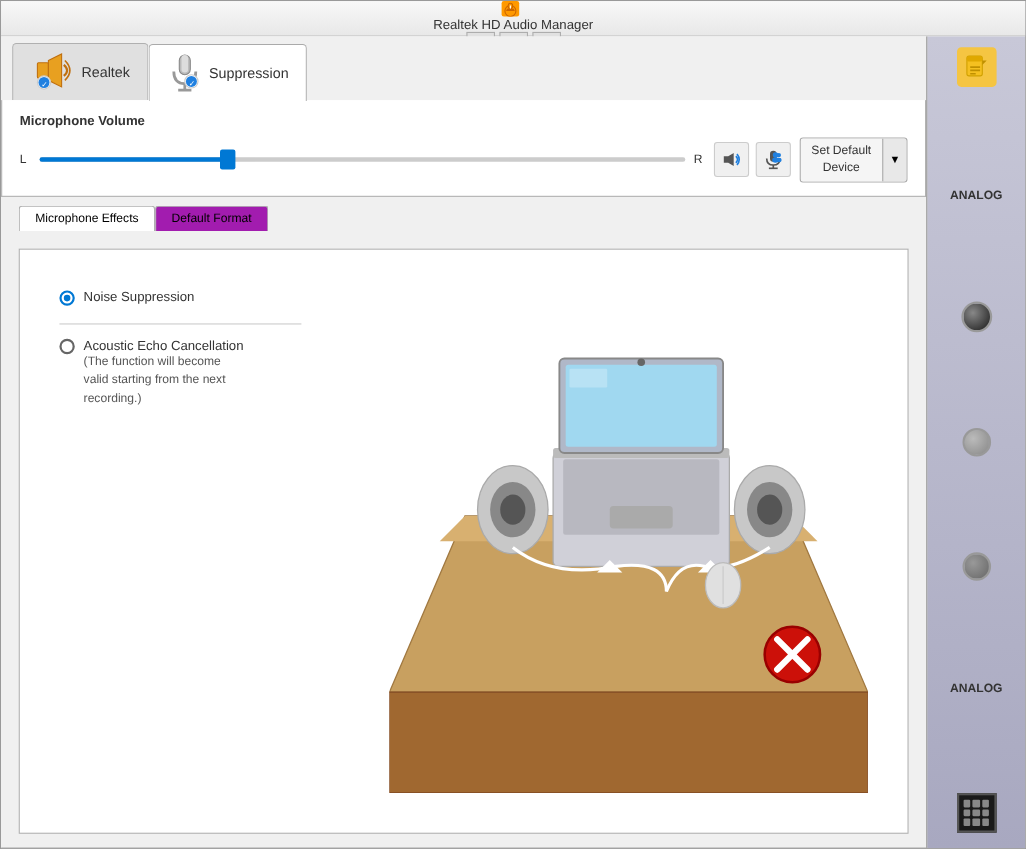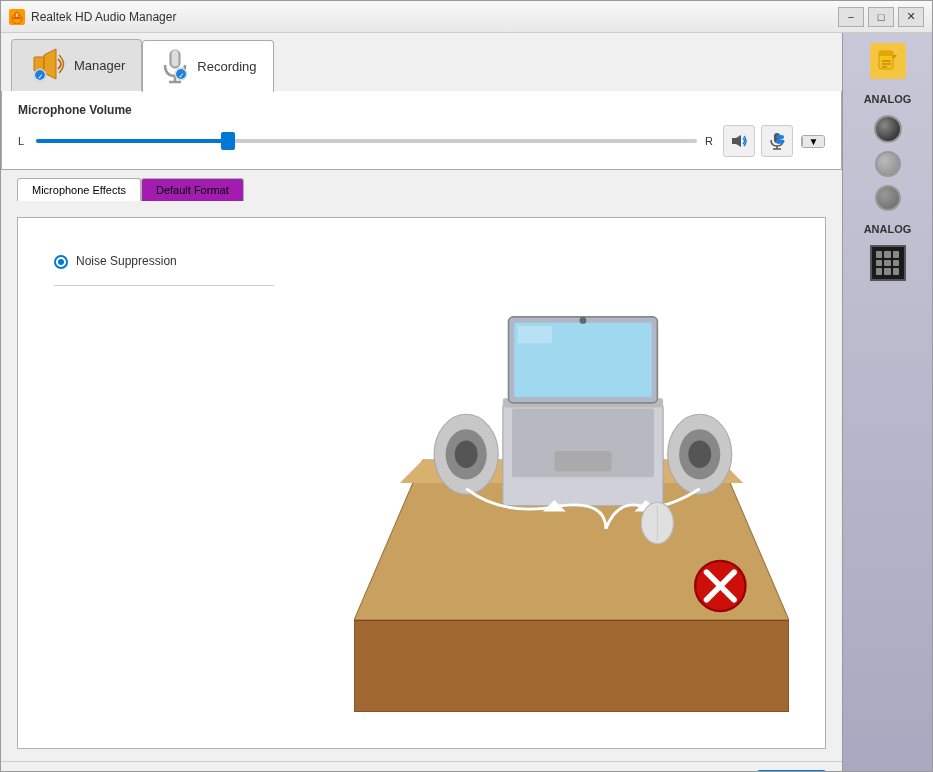--- a/index.html
+++ b/index.html
@@ -22,20 +22,21 @@
     }
 
     .title-bar {
       background: linear-gradient(to bottom, #f8f8f8, #e8e8e8);
       height: 32px;
       display: flex;
       align-items: center;
       padding: 0 8px;
       border-bottom: 1px solid #ccc;
       flex-shrink: 0;
+      flex-direction: column;
     }
 
     .title-bar-icon {
       width: 16px;
       height: 16px;
       margin-right: 6px;
       background: #f90;
       border-radius: 2px;
       font-size: 10px;
       display: flex;
@@ -333,20 +334,21 @@
     
     .right-sidebar {
       width: 90px;
       background: linear-gradient(to bottom, #c8c8d8, #a8a8c0);
       display: flex;
       flex-direction: column;
       align-items: center;
       padding: 10px 0;
       border-left: 1px solid #999;
       flex-shrink: 0;
+      justify-content: space-between;
     }
 
     .sidebar-label {
       font-size: 11px;
       font-weight: bold;
       color: #333;
       margin: 8px 0 6px 0;
     }
 
     .port-circle {
@@ -468,40 +470,40 @@
               <polygon points="16,8 28,2 28,32 16,26" fill="#e8a020" stroke="#c07010" stroke-width="1"></polygon>
 
               <path d="M30,12 Q36,17 30,22" fill="none" stroke="#c07010" stroke-width="2"></path>
               <path d="M31,8 Q40,17 31,26" fill="none" stroke="#c07010" stroke-width="1.5"></path>
 
               <circle cx="12" cy="28" r="6" fill="#ffffff" stroke="#ccc" stroke-width="1"></circle>
               <circle cx="12" cy="28" r="5" fill="#2080e0"></circle>
               <text x="9.5" y="32" font-size="7" fill="white">✓</text>
             </svg>
           </div>
-          <span>Manager</span>
+          <span>Realtek</span>
         </div>
 
         <div class="tab active">
           <div class="tab-icon-mic">
             <svg class="mic-svg" viewBox="0 0 32 38">
 
               <rect x="11" y="2" width="10" height="18" rx="5" fill="#bbb" stroke="#888" stroke-width="1"></rect>
               <rect x="13" y="2" width="6" height="16" rx="3" fill="#ddd"></rect>
 
               <path d="M6,17 Q6,28 16,28 Q26,28 26,17" fill="none" stroke="#999" stroke-width="2.5"></path>
               <line x1="16" y1="28" x2="16" y2="34" stroke="#999" stroke-width="2.5"></line>
               <line x1="10" y1="34" x2="22" y2="34" stroke="#999" stroke-width="2.5"></line>
 
               <circle cx="22" cy="26" r="6" fill="#ffffff" stroke="#ccc" stroke-width="1"></circle>
               <circle cx="22" cy="26" r="5" fill="#2080e0"></circle>
               <text x="19.5" y="30" font-size="7" fill="white">✓</text>
             </svg>
           </div>
-          <span>Recording</span>
+          <span>Suppression</span>
         </div>
       </div>
 
       <div class="volume-section">
         <div class="vol-label">Microphone Volume</div>
         <div class="vol-controls">
           <span class="vol-lr">L</span>
           <div class="slider-track">
             <div class="slider-fill"></div>
             <div class="slider-thumb"></div>
@@ -525,20 +527,24 @@
                 <line x1="4" y1="17" x2="12" y2="17" stroke="#555" stroke-width="1.5"></line>
 
                 <circle cx="10" cy="5" r="2.5" fill="#2080e0"></circle>
                 <ellipse cx="10" cy="9.5" rx="3" ry="2.5" fill="#2080e0"></ellipse>
                 <circle cx="13" cy="5" r="2" fill="#2080e0"></circle>
                 <ellipse cx="13" cy="9.5" rx="2.5" ry="2" fill="#2080e0"></ellipse>
               </svg>
             </div>
           </div>
           <div class="set-default-btn">
+            <div class="set-default-main">
+              <div>Set Default</div>
+              <div>Device</div>
+            </div>
             <div class="set-default-arrow">▼</div>
           </div>
         </div>
       </div>
 
       <div class="effects-area">
         <div class="effects-tabs">
           <div class="effects-tab active">
             <span>Microphone Effects</span>
           </div>
@@ -551,20 +557,29 @@
 
           <div class="effects-left">
 
             <div class="effect-item">
               <div class="radio-btn active"></div>
               <span class="effect-label">Noise Suppression</span>
             </div>
 
             <hr class="effect-divider">
 
+            <div class="effect-item">
+              <div class="radio-btn"></div>
+              <div>
+                <div class="effect-label">Acoustic Echo Cancellation</div>
+                <div class="effect-desc">
+                  (The function will become<br>valid starting from the next<br>recording.)
+                </div>
+              </div>
+            </div>
           </div>
 
           <div class="effects-right">
             <svg class="desk-illustration" viewBox="0 0 380 400">
 
               <polygon points="60,180 320,180 380,320 0,320" fill="#c8a060" stroke="#a07840" stroke-width="1"></polygon>
 
               <polygon points="0,320 380,320 380,400 0,400" fill="#a06830" stroke="#804820" stroke-width="1"></polygon>
 
               <polygon points="60,180 320,180 340,200 40,200" fill="#d8b070"></polygon>

